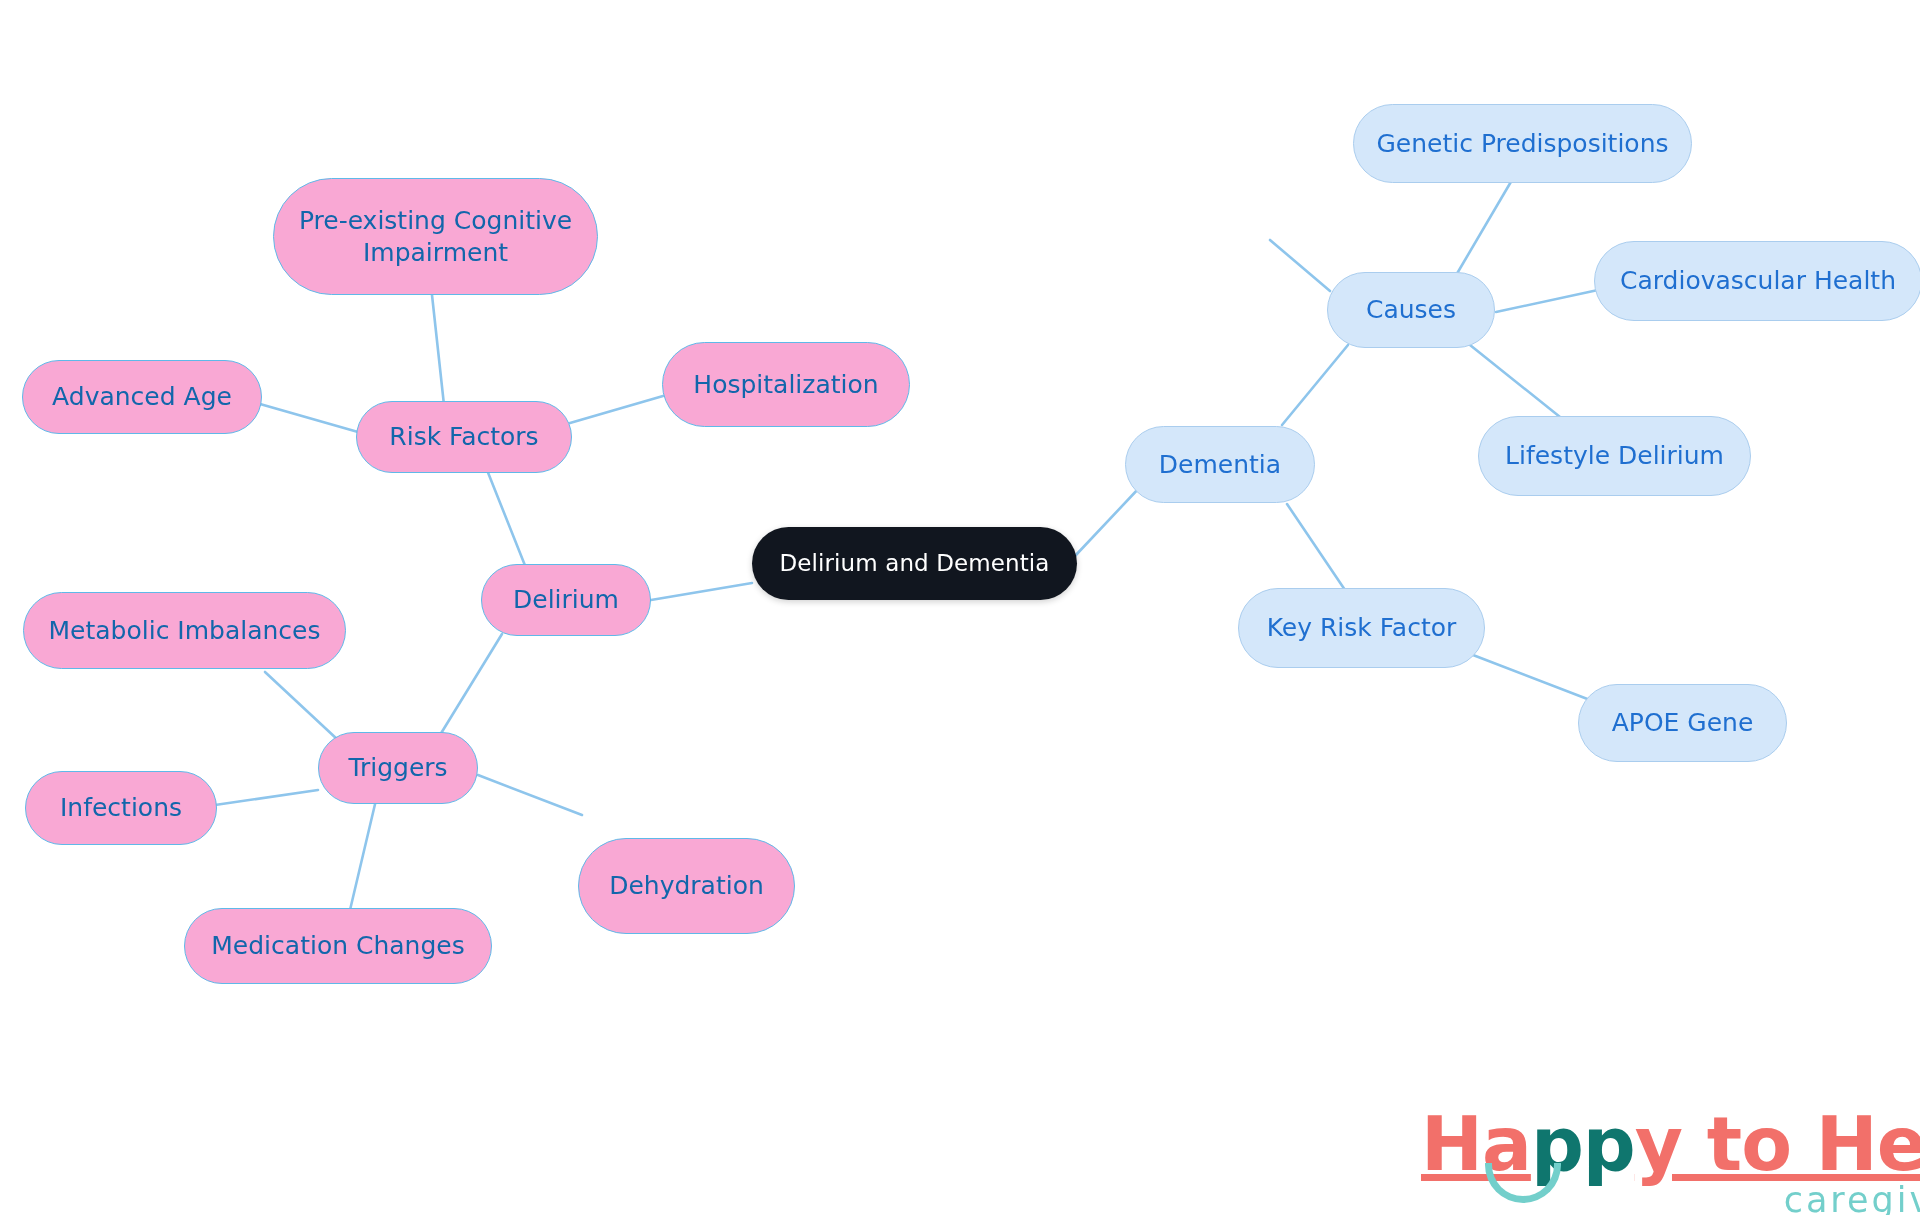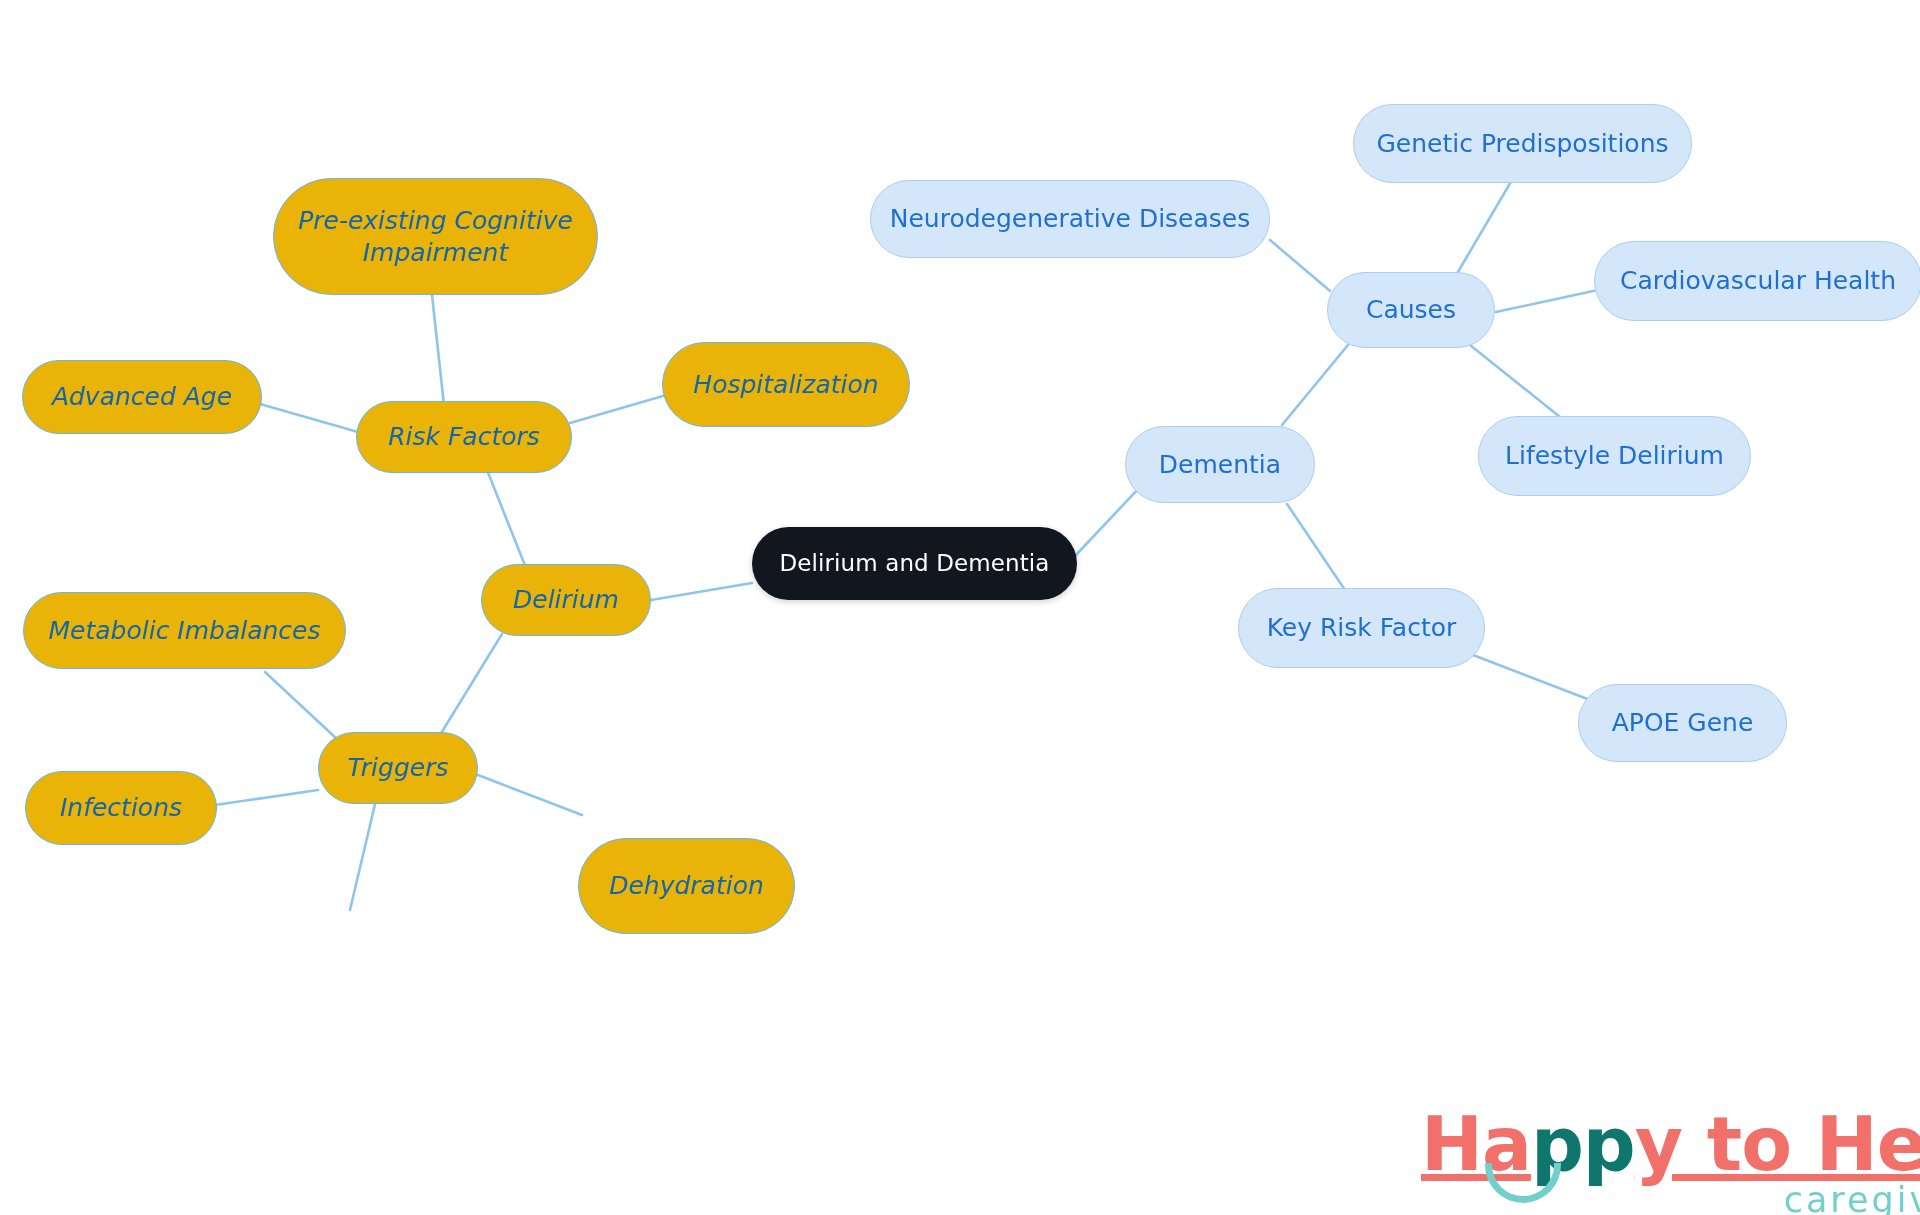--- a/index.html
+++ b/index.html
@@ -39,25 +39,24 @@
   }
   .node-root {
     background: #11161f;
     color: #ffffff;
     border: none;
     font-size: 23px;
     letter-spacing: 0.1px;
     box-shadow: 0 2px 6px rgba(0,0,0,0.18);
   }
   .node-l {
-    background: #eab308;
+    background: #f9a8d4;
     border: 1.6px solid #5fb9e9;
     color: #1266ab;
     font-size: 25px;
-    font-style: italic;
   }
   .node-r {
     background: #d4e7fa;
     border: 1.6px solid #aacdee;
     color: #1f6fd0;
     font-size: 25px;
   }
   .node-2line {
     line-height: 1.26;
   }
@@ -158,28 +157,28 @@
 Impairment</div>
 
   <div class="node node-l" style="left:662px; top:342px; width:248px; height:85px;">Hospitalization</div>
 
   <div class="node node-l" style="left:318px; top:732px; width:160px; height:72px;">Triggers</div>
 
   <div class="node node-l" style="left:23px; top:592px; width:323px; height:77px;">Metabolic Imbalances</div>
 
   <div class="node node-l" style="left:25px; top:771px; width:192px; height:74px;">Infections</div>
 
+  <div class="node node-l" style="left:184px; top:908px; width:308px; height:76px;">Medication Changes</div>
 
   <div class="node node-l" style="left:578px; top:796px; width:217px; height:96px;margin-top:42px;">Dehydration</div>
 
   <div class="node node-r" style="left:1125px; top:426px; width:190px; height:77px;">Dementia</div>
 
   <div class="node node-r" style="left:1327px; top:272px; width:168px; height:76px;">Causes</div>
 
-  <div class="node node-r" style="left:870px; top:180px; width:400px; height:78px;">Neurodegenerative Diseases</div>
 
   <div class="node node-r" style="left:1353px; top:104px; width:339px; height:79px;">Genetic Predispositions</div>
 
   <div class="node node-r" style="left:1594px; top:241px; width:328px; height:80px;">Cardiovascular Health</div>
 
   <div class="node node-r" style="left:1478px; top:416px; width:273px; height:80px;">Lifestyle Delirium</div>
 
   <div class="node node-r" style="left:1578px; top:684px; width:209px; height:78px;">APOE Gene</div>
 
   <div class="node node-r" style="left:1238px; top:588px; width:247px; height:80px;">Key Risk Factor</div>

